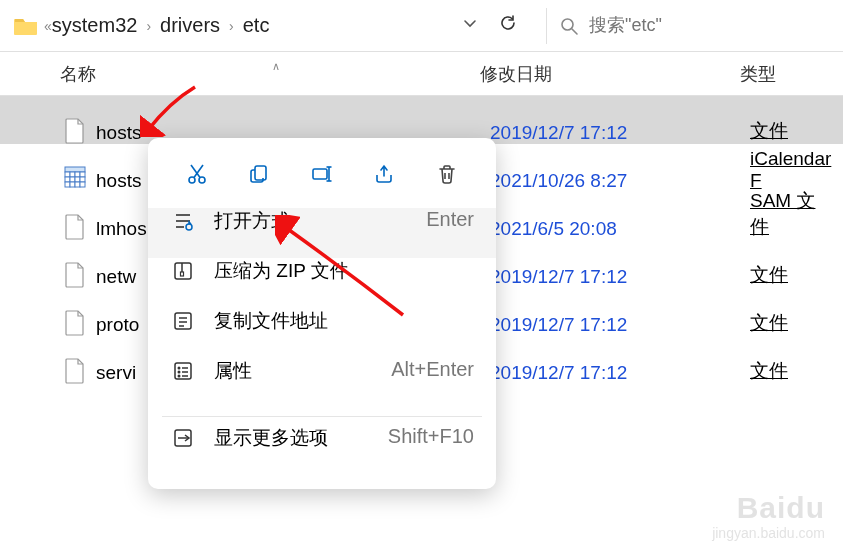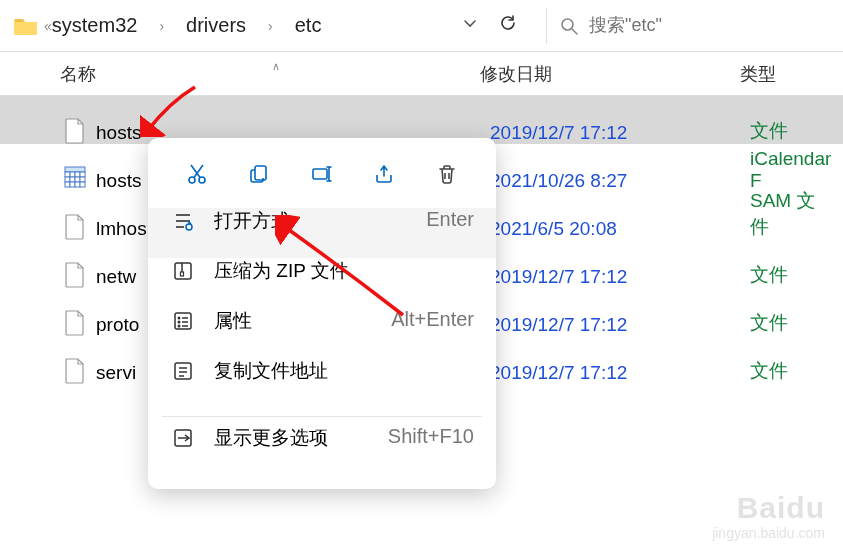--- a/index.html
+++ b/index.html
@@ -1,40 +1,40 @@
 <!DOCTYPE html>
 <html><head>
   <meta charset="utf-8">
   <style>
     * { margin: 0; padding: 0; box-sizing: border-box; }
     body { font-family: "Segoe UI", "Microsoft YaHei", sans-serif; background: #fff; width: 843px; height: 555px; overflow: hidden; font-size: 18px; }
     
     .toolbar { display: flex; align-items: center; height: 52px; padding: 0 8px; gap: 12px; border-bottom: 1px solid #e0e0e0; }
     .breadcrumb-area { display: flex; align-items: center; flex: 0 0 auto; width: 520px; }
     .folder-icon { width: 24px; height: 20px; margin: 0 6px; }
-    .breadcrumb { display: flex; align-items: center; gap: 22px; font-size: 20px; color: #222; }
+    .breadcrumb { display: flex; align-items: center; gap: 9px; font-size: 20px; color: #222; }
     .breadcrumb-sep { color: #888; font-size: 14px; user-select: none; }
     .dropdown-chevron { margin-left: auto; color: #666; cursor: pointer; padding: 4px 10px; }
     .refresh-btn { color: #333; cursor: pointer; padding: 4px 10px; }
     .search-box { display: flex; align-items: center; gap: 10px; flex: 1; height: 36px; padding: 0 12px; border-left: 1px solid #e0e0e0; margin-left: 6px; }
     .search-icon { color: #888; }
     .search-input { border: none; outline: none; font-size: 18px; color: #555; flex: 1; background: transparent; }
     
     .column-headers { display: flex; align-items: center; height: 44px; padding: 0 14px 0 60px; font-size: 18px; color: #333; border-bottom: 1px solid #e0e0e0; }
     .col-name { flex: 0 0 420px; }
     .col-date { flex: 0 0 260px; }
     .col-type { flex: 1; }
     .sort-arrow { font-size: 11px; color: #888; position: absolute; left: 272px; top: 60px; }
     
     .file-row { display: flex; align-items: flex-end; height: 48px; padding: 0 14px 0 60px; font-size: 19px; cursor: default; }
     .file-row.selected { background: #d8d8d8; }
     .file-icon { width: 22px; height: 26px; margin-right: 10px; margin-left: 4px; flex: 0 0 22px; }
     .file-name { flex: 0 0 394px; }
     .file-date { flex: 0 0 260px; color: #1d4ed8; }
-    .file-type { flex: 1; color: #15803d; }
+    .file-type { flex: 1; color: #000000; text-decoration: underline; }
     
     .context-menu { position: absolute; left: 148px; top: 138px; width: 348px; background: #fff; border-radius: 10px; box-shadow: 0 6px 24px rgba(0,0,0,0.22); padding: 10px 0 14px; }
     .ctx-top-icons { display: flex; align-items: center; justify-content: space-around; padding: 6px 18px 14px; }
     .ctx-icon-btn { width: 42px; height: 40px; display: flex; align-items: center; justify-content: center; cursor: pointer; border-radius: 4px; color: #0067c0; }
     .ctx-item { display: flex; align-items: flex-start; height: 50px; padding: 0 22px; cursor: pointer; font-size: 19px; }
     .ctx-item.highlight { background: #f4f4f4; }
     .ctx-item-icon { width: 26px; height: 26px; margin-right: 18px; color: #333; flex: 0 0 26px; display: flex; align-items: center; justify-content: center; }
     .ctx-item-label { flex: 1; }
     .ctx-item-shortcut { font-size: 20px; color: #777; }
     .ctx-divider { height: 1px; background: #e5e5e5; margin: 8px 14px; }
@@ -224,42 +224,42 @@
             <rect x="8.5" y="12" width="3" height="4" stroke="#333" stroke-width="1.2" fill="none"></rect>
           </svg>
         </span>
         <span class="ctx-item-label">压缩为 ZIP 文件</span>
         <span class="ctx-item-shortcut"></span>
       </div>
       <div class="ctx-item">
         <span class="ctx-item-icon">
           <svg width="22" height="22" viewBox="0 0 22 22">
             <rect x="3" y="3" width="16" height="16" rx="2" stroke="#333" stroke-width="1.5" fill="none"></rect>
+            <line x1="7" y1="8" x2="15" y2="8" stroke="#333" stroke-width="1.5"></line>
+            <line x1="7" y1="12" x2="15" y2="12" stroke="#333" stroke-width="1.5"></line>
+            <line x1="7" y1="16" x2="12" y2="16" stroke="#333" stroke-width="1.5"></line>
+          </svg>
+        </span>
+        <span class="ctx-item-label">复制文件地址</span>
+        <span class="ctx-item-shortcut"></span>
+      </div>
+      <div class="ctx-item">
+        <span class="ctx-item-icon">
+          <svg width="22" height="22" viewBox="0 0 22 22">
+            <rect x="3" y="3" width="16" height="16" rx="2" stroke="#333" stroke-width="1.5" fill="none"></rect>
             <line x1="7" y1="8" x2="7" y2="8" stroke="#333" stroke-width="3" stroke-linecap="round"></line>
             <line x1="10" y1="8" x2="16" y2="8" stroke="#333" stroke-width="1.5"></line>
             <line x1="7" y1="12" x2="7" y2="12" stroke="#333" stroke-width="3" stroke-linecap="round"></line>
             <line x1="10" y1="12" x2="16" y2="12" stroke="#333" stroke-width="1.5"></line>
             <line x1="7" y1="16" x2="7" y2="16" stroke="#333" stroke-width="3" stroke-linecap="round"></line>
             <line x1="10" y1="16" x2="16" y2="16" stroke="#333" stroke-width="1.5"></line>
           </svg>
         </span>
         <span class="ctx-item-label">属性</span>
         <span class="ctx-item-shortcut">Alt+Enter</span>
-      </div>
-      <div class="ctx-item">
-        <span class="ctx-item-icon">
-          <svg width="22" height="22" viewBox="0 0 22 22">
-            <rect x="3" y="3" width="16" height="16" rx="2" stroke="#333" stroke-width="1.5" fill="none"></rect>
-            <line x1="7" y1="8" x2="15" y2="8" stroke="#333" stroke-width="1.5"></line>
-            <line x1="7" y1="12" x2="15" y2="12" stroke="#333" stroke-width="1.5"></line>
-            <line x1="7" y1="16" x2="12" y2="16" stroke="#333" stroke-width="1.5"></line>
-          </svg>
-        </span>
-        <span class="ctx-item-label">复制文件地址</span>
-        <span class="ctx-item-shortcut"></span>
       </div>
     </div>
   <div class="ctx-divider"></div>
   <div class="ctx-item">
     <span class="ctx-item-icon">
       <svg width="22" height="22" viewBox="0 0 22 22">
           <rect x="3" y="3" width="16" height="16" rx="2" stroke="#333" stroke-width="1.5" fill="none"></rect>
           <path d="M13 8l4 3-4 3" stroke="#333" stroke-width="1.5" fill="none"></path>
           <line x1="6" y1="11" x2="17" y2="11" stroke="#333" stroke-width="1.5"></line>
         </svg>

